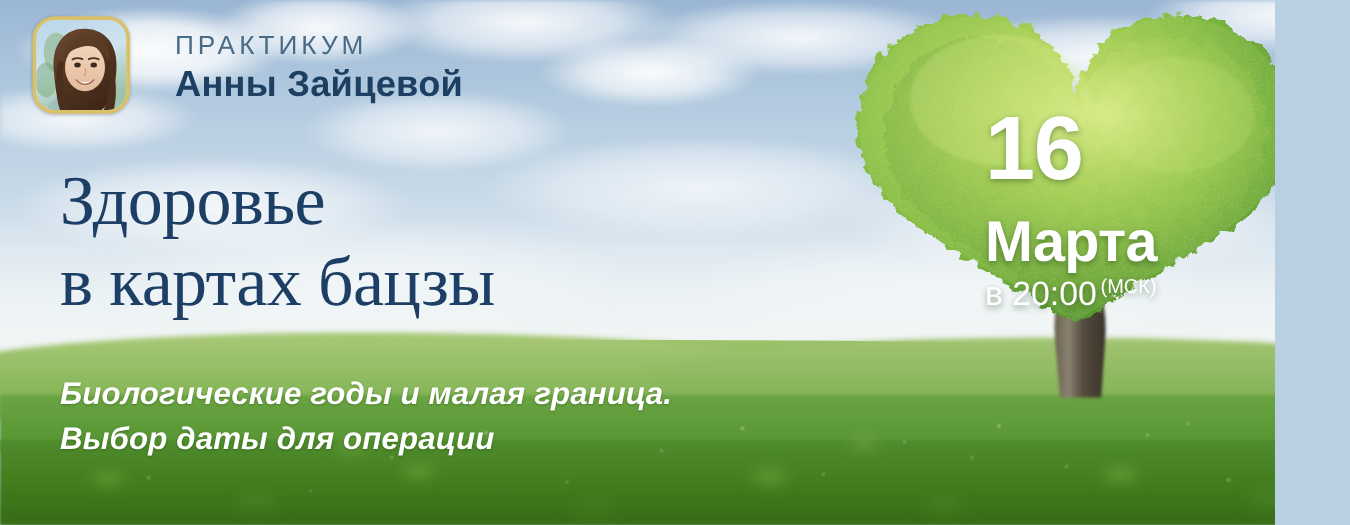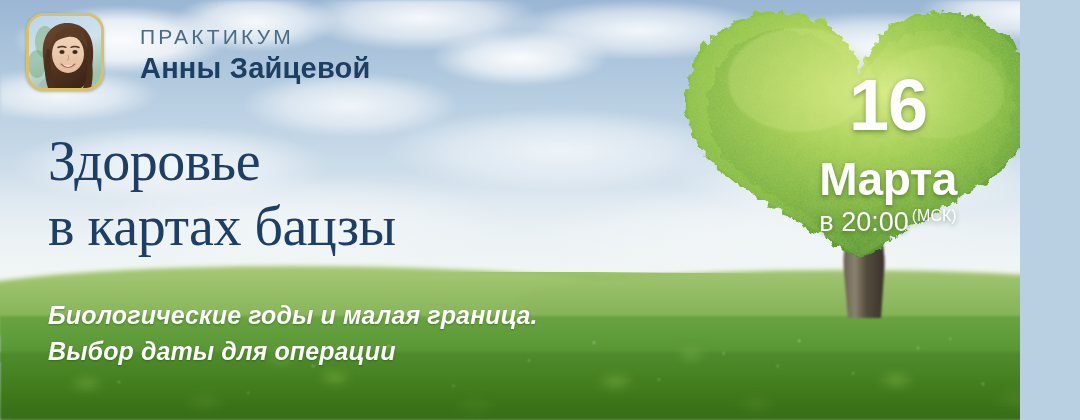--- a/index.html
+++ b/index.html
@@ -182,24 +182,24 @@
     color:#ffffff;
     font-style:italic;
     font-weight:700;
     letter-spacing:.1px;
     text-shadow:0 1px 2px rgba(20,50,10,.35);
     white-space:pre-line;
   }
 
   
   .date-block {
-    position:absolute; left:788px; top:72px;
+    position:absolute; left:788px; top:86px;
     width:200px;
     color:#ffffff;
-    text-align:center;
+    text-align:left;
     text-shadow:0 2px 5px rgba(25,60,15,.45);
   }
   .date-day {
     font-size:72px;
     font-weight:700;
     line-height:.92;
     letter-spacing:-1px;
   }
   .date-month {
     font-size:46px;

